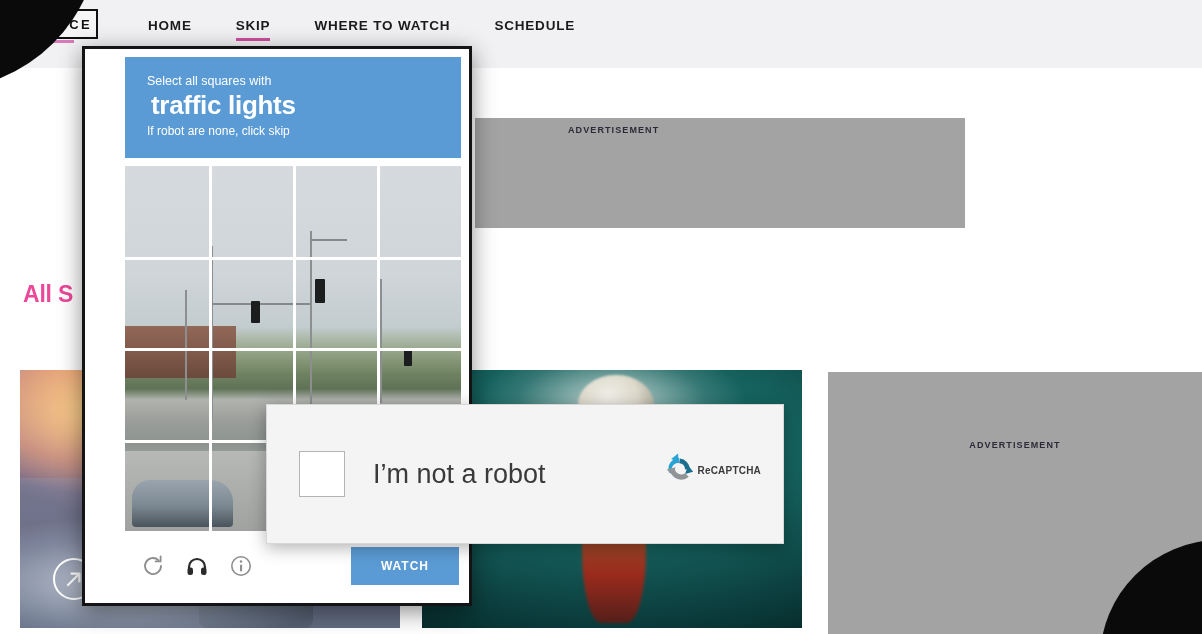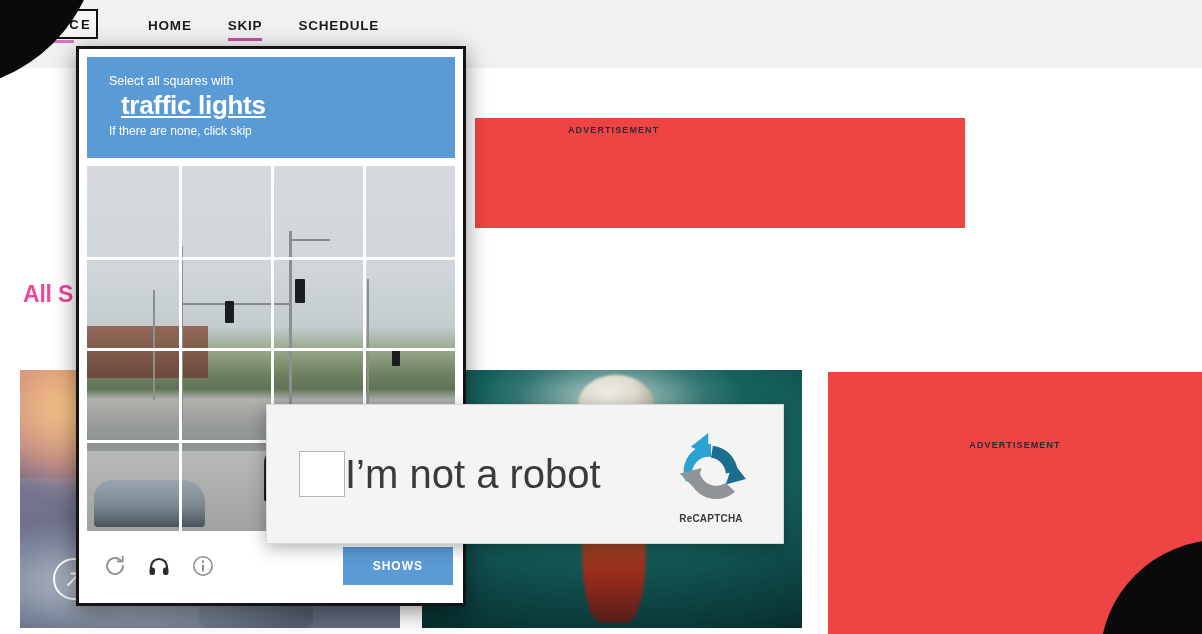--- a/index.html
+++ b/index.html
@@ -41,36 +41,36 @@
   .logo-text {
     font-size: 13px; font-weight: 700; letter-spacing: 2.3px;
     color: #111; line-height: 1;
   }
   .logo-accent {
     position: absolute; left: 52px; top: 40px;
     width: 22px; height: 3px; background: #d87ab8;
   }
   .nav {
     position: absolute; left: 148px; top: 18px;
-    display: flex; align-items: center; gap: 0;
+    display: flex; align-items: center; gap: 8px;
   }
   .nav-item {
     position: relative;
     font-size: 13.5px; font-weight: 700; letter-spacing: 0.8px;
     color: #1b1b1b; padding: 0 0 8px 0;
     margin-right: 36px; cursor: pointer; white-space: nowrap;
   }
   .nav-item.active::after {
     content: ""; position: absolute; left: 0; right: 0; bottom: 0;
     height: 3px; background: #cc4d9e;
   }
 
   
   .ad-block {
-    position: absolute; background: #ef4444;
+    position: absolute; background: #a3a3a3;
   }
   .ad-label {
     position: absolute;
     font-size: 9px; font-weight: 700; letter-spacing: 1.1px;
     color: #2b2b38;
   }
   .ad-top { left: 475px; top: 118px; width: 490px; height: 110px; }
   .ad-top .ad-label { left: 93px; top: 7px; }
   .ad-right { left: 828px; top: 372px; width: 374px; height: 262px; }
   .ad-right .ad-label { left: 0; right: 0; top: 68px; text-align: center; }
@@ -140,36 +140,36 @@
     position: absolute; left: 33px; bottom: 28px;
     width: 42px; height: 42px; border-radius: 50%;
     border: 2.5px solid #ffffff;
     display: flex; align-items: center; justify-content: center;
     z-index: 6; cursor: pointer;
   }
   .explore-btn svg { display: block; }
 
   
   .captcha {
-    position: absolute; left: 76px; top: 46px;
+    position: absolute; left: 82px; top: 46px;
     width: 390px; height: 560px;
     background: #ffffff;
     border: 3px solid #141414;
     box-shadow: 0 6px 22px rgba(0,0,0,0.45);
     z-index: 60;
-    display: flex; flex-direction: column;
+    display: flex; flex-direction: column; padding-left: 32px;
   }
   .captcha-head {
     margin: 8px 8px 0 8px;
     background: #5b9bd5;
     padding: 16px 22px 18px 22px;
     color: #ffffff;
   }
   .ch-line1 { font-size: 12.5px; font-weight: 400; line-height: 1.3; }
-  .ch-line2 { font-size: 26px; font-weight: 700; line-height: 1.15; margin: 2px 0 3px 12px; letter-spacing: -0.3px; text-decoration: underline; }
+  .ch-line2 { font-size: 26px; font-weight: 700; line-height: 1.15; margin: 2px 0 3px 4px; letter-spacing: -0.3px; }
   .ch-line3 { font-size: 12px; font-weight: 400; line-height: 1.3; }
 
   .grid-wrap {
     margin: 8px 8px 0 8px;
     position: relative;
     flex: 1 1 auto;
     overflow: hidden;
     background: #b9bcbd;
   }
   .grid-photo {
@@ -228,26 +228,27 @@
     box-shadow: 0 4px 16px rgba(0,0,0,0.30);
     z-index: 70;
     display: flex; align-items: center;
   }
   .rc-checkbox {
     width: 46px; height: 46px; margin-left: 32px;
     background: #ffffff; border: 1px solid #b4b4b4;
     cursor: pointer; flex: none;
   }
   .rc-label {
-    font-size: 40px; color: #3a3a3a; font-weight: 400;
+    margin-left: 28px;
+    font-size: 27px; color: #3a3a3a; font-weight: 400;
     white-space: nowrap;
   }
   .rc-brand {
     position: absolute; right: 22px; top: 22px;
-    width: 100px; display: flex; flex-direction: column; align-items: center;
+    width: 100px; display: flex; flex-direction: row; align-items: center;
   }
   .rc-brand svg { display: block; }
   .rc-brand-text {
     margin-top: 6px; font-size: 10px; font-weight: 700;
     color: #3b3b3b; letter-spacing: 0.2px;
   }
 </style>
 </head>
 <body>
 
@@ -286,30 +287,31 @@
   </div>
 
   <div class="header">
     <div class="logo">
       <span class="logo-text">SLICE</span>
     </div>
     <div class="logo-accent"></div>
     <nav class="nav">
       <div class="nav-item">HOME</div>
       <div class="nav-item active">SKIP</div>
+      <div class="nav-item">WHERE TO WATCH</div>
       <div class="nav-item">SCHEDULE</div>
     </nav>
   </div>
 
   <div class="captcha">
 
     <div class="captcha-head">
       <div class="ch-line1">Select all squares with</div>
       <div class="ch-line2">traffic lights</div>
-      <div class="ch-line3">If there are none, click skip</div>
+      <div class="ch-line3">If robot are none, click skip</div>
     </div>
 
     <div class="grid-wrap">
       <div class="grid-photo">
         <div class="bld"></div>
         <div class="road"></div>
 
         <div class="pole-v" style="left:25.5%; top:22%; width:2.5px; height:48%;"></div>
         <div class="arm-h" style="left:25%; top:37.5%; width:30%; height:2.5px;"></div>
         <div class="tlight" style="left:37.5%; top:37%; width:9px; height:22px;"></div>
@@ -344,21 +346,21 @@
           <path d="M4 15v-2a8 8 0 0 1 16 0v2" fill="none" stroke="#2b2b2b" stroke-width="2.2" stroke-linecap="round"></path>
           <rect x="2.5" y="13.5" width="5.5" height="7.5" rx="2.2" fill="#2b2b2b"></rect>
           <rect x="16" y="13.5" width="5.5" height="7.5" rx="2.2" fill="#2b2b2b"></rect>
         </svg>
         <svg width="24" height="24" viewBox="0 0 24 24">
           <circle cx="12" cy="12" r="9.2" fill="none" stroke="#8d8d8d" stroke-width="1.6"></circle>
           <circle cx="12" cy="7.6" r="1.25" fill="#8d8d8d"></circle>
           <rect x="11" y="10.4" width="2.1" height="7.2" rx="1" fill="#8d8d8d"></rect>
         </svg>
       </div>
-      <button class="skip-btn">SHOWS</button>
+      <button class="skip-btn">WATCH</button>
     </div>
   </div>
 
   <div class="recaptcha">
     <div class="rc-checkbox"></div>
     <div class="rc-label">I’m not a robot</div>
     <div class="rc-brand">
       <svg width="92" height="80" viewBox="0 0 100 86">
         <path d="M50 18 A30 30 0 0 0 22 58 L34 62 A18 18 0 0 1 50 32 Z" fill="#29a3d4"></path>
         <path d="M47 30 L47 6 L28 21 Z" fill="#29a3d4"></path>

